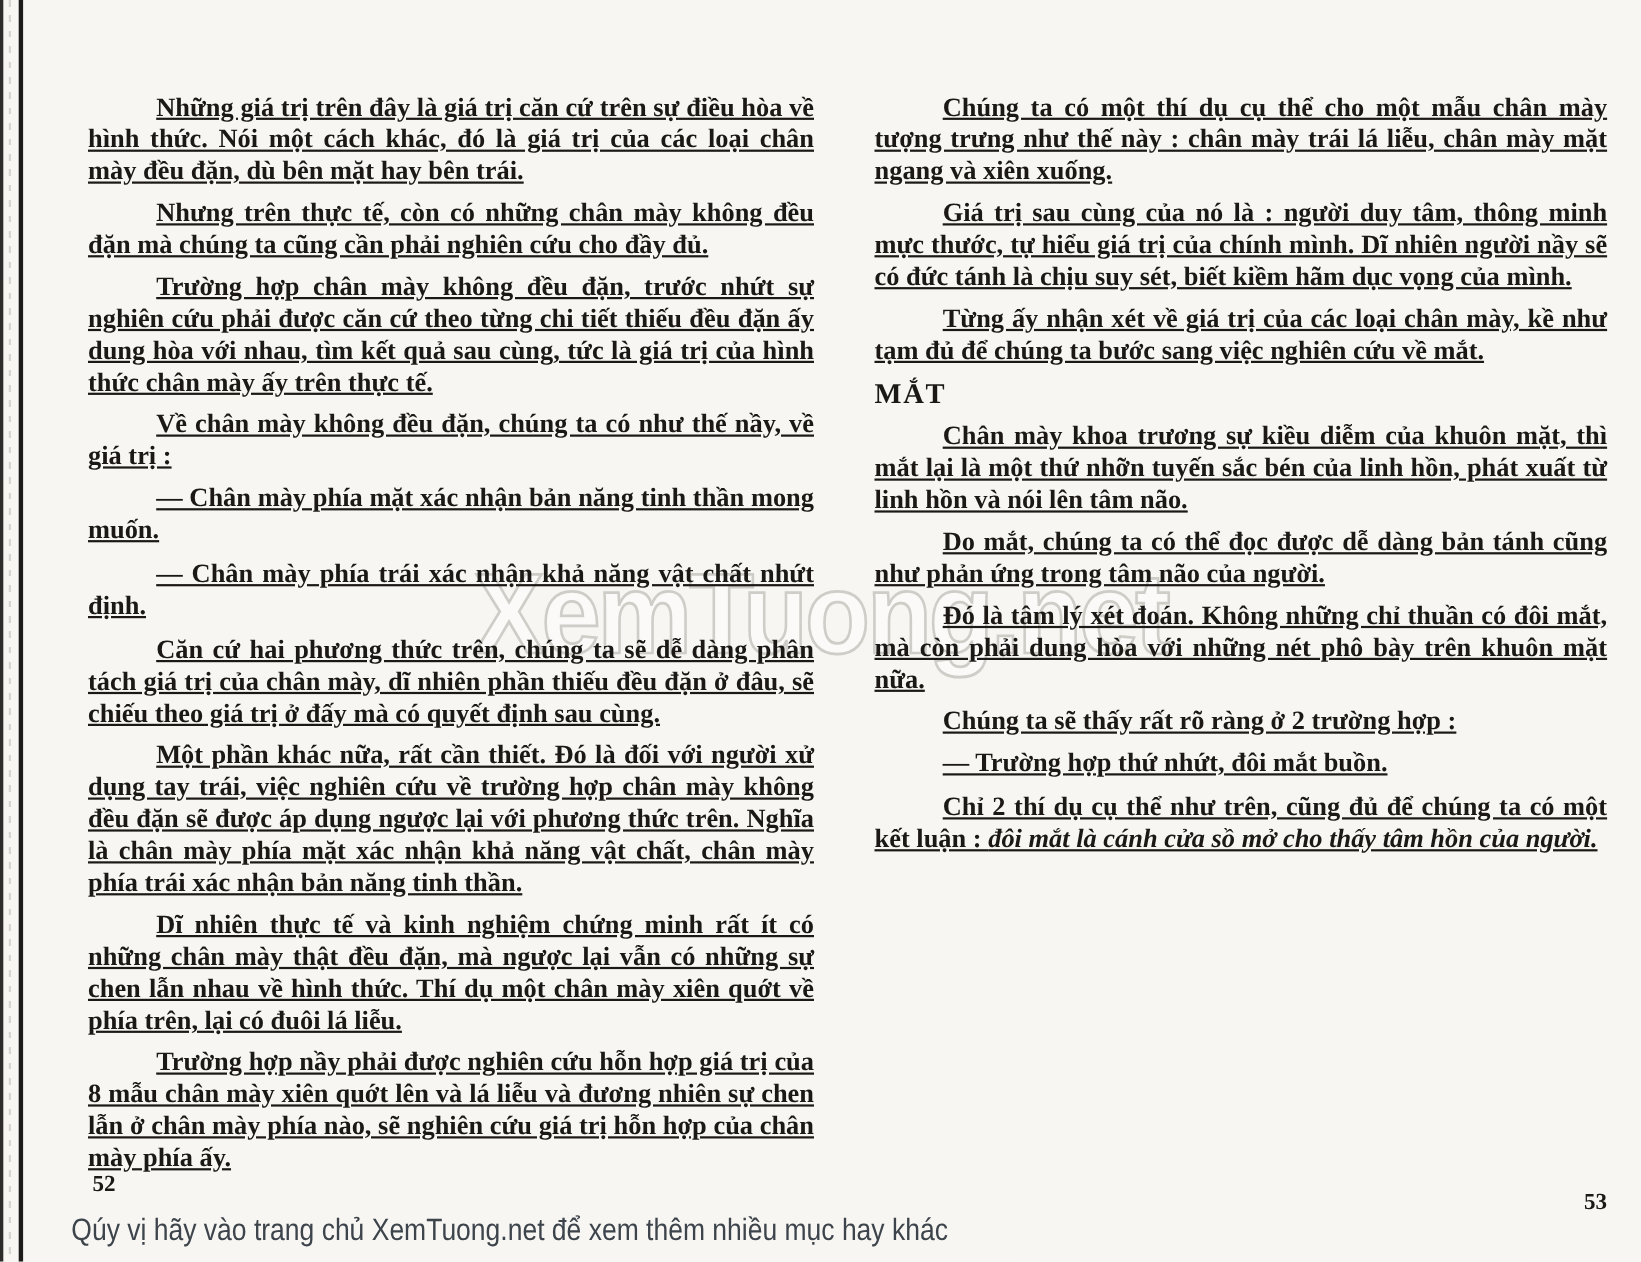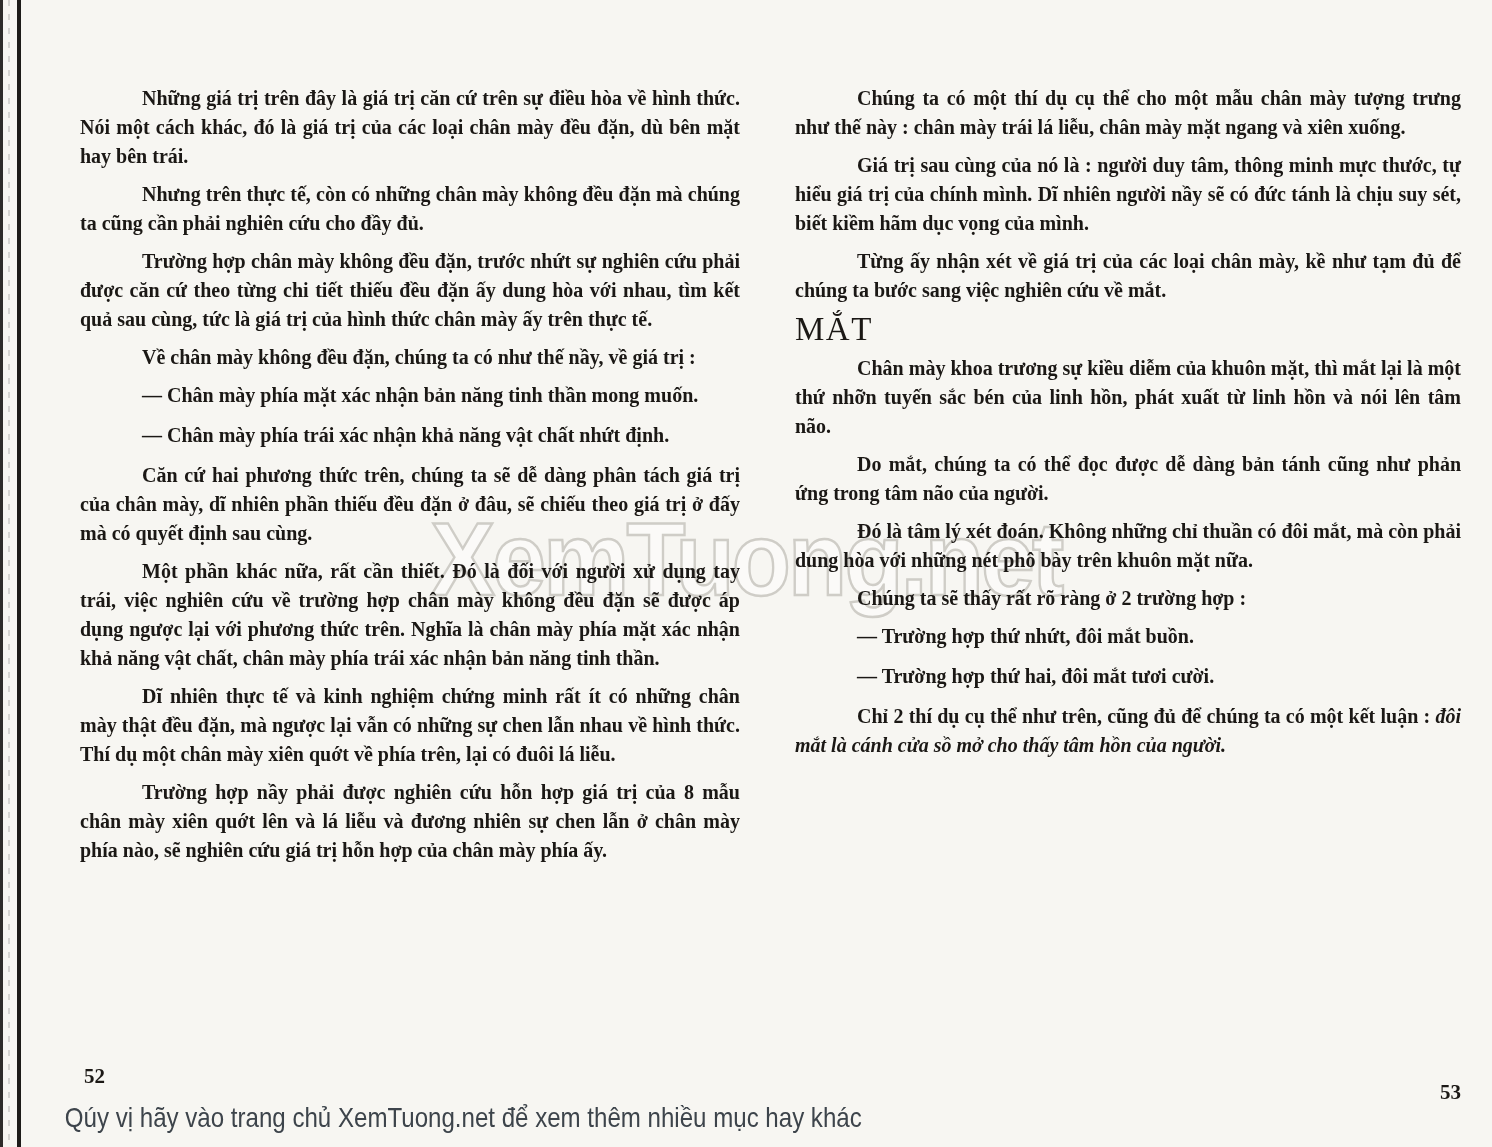--- a/index.html
+++ b/index.html
@@ -23,29 +23,30 @@
     -webkit-text-stroke:2.5px #cfcdc7;
     transform:scaleX(0.93);
     user-select:none;
   }
   
   .col{position:absolute;top:84px;z-index:1;color:#1b1815;}
   .col-left{left:80px;width:660px;}
   .col-right{left:795px;width:666px;}
   .col p{
     margin:0 0 9px 0;
-    font-size:20px;line-height:29px;
+    font-size:24px;line-height:29px;
     text-align:justify;text-indent:62px;
     font-weight:600;
+    text-decoration:underline;
   }
   .col p.dash{margin-bottom:11px;}
   .col h2{
     margin:4px 0 10px 0;
-    font-size:33px;line-height:30px;
-    font-weight:normal;letter-spacing:1.5px;
+    font-size:26px;line-height:30px;
+    font-weight:bold;letter-spacing:1.5px;
     text-indent:0;
   }
   .em{font-style:italic;}
   
   .pageno{position:absolute;z-index:1;font-size:21px;font-weight:bold;color:#1b1815;}
   .pageno-left{left:84px;top:1064px;}
   .pageno-right{left:1440px;top:1080px;}
   
   .footer{
     position:absolute;left:0;right:0;top:1096px;z-index:2;
@@ -85,21 +86,20 @@
 <div class="col col-right">
   <p>Chúng ta có một thí dụ cụ thể cho một mẫu chân mày tượng trưng như thế này : chân mày trái lá liễu, chân mày mặt ngang và xiên xuống.</p>
   <p>Giá trị sau cùng của nó là : người duy tâm, thông minh mực thước, tự hiểu giá trị của chính mình. Dĩ nhiên người nầy sẽ có đức tánh là chịu suy sét, biết kiềm hãm dục vọng của mình.</p>
   <p>Từng ấy nhận xét về giá trị của các loại chân mày, kề như tạm đủ để chúng ta bước sang việc nghiên cứu về mắt.</p>
   <h2>MẮT</h2>
   <p>Chân mày khoa trương sự kiều diễm của khuôn mặt, thì mắt lại là một thứ nhỡn tuyến sắc bén của linh hồn, phát xuất từ linh hồn và nói lên tâm não.</p>
   <p>Do mắt, chúng ta có thể đọc được dễ dàng bản tánh cũng như phản ứng trong tâm não của người.</p>
   <p>Đó là tâm lý xét đoán. Không những chỉ thuần có đôi mắt, mà còn phải dung hòa với những nét phô bày trên khuôn mặt nữa.</p>
   <p>Chúng ta sẽ thấy rất rõ ràng ở 2 trường hợp :</p>
   <p class="dash">— Trường hợp thứ nhứt, đôi mắt buồn.</p>
-  <p class="dash">— Trường hợp thứ hai, đôi mắt tươi cười.</p>
   <p><span>Chỉ 2 thí dụ cụ thể như trên, cũng đủ để chúng ta có một kết luận : </span><span class="em">đôi mắt là cánh cửa sồ mở cho thấy tâm hồn của người.</span></p>
 </div>
 
 <div class="pageno pageno-left">52</div>
 <div class="pageno pageno-right">53</div>
 
 <div class="footer">
   <span class="footer-inner"><span>Qúy vị hãy vào trang chủ </span><span class="site">XemTuong.net</span><span> để xem thêm nhiều mục hay khác</span></span>
 </div>
 

